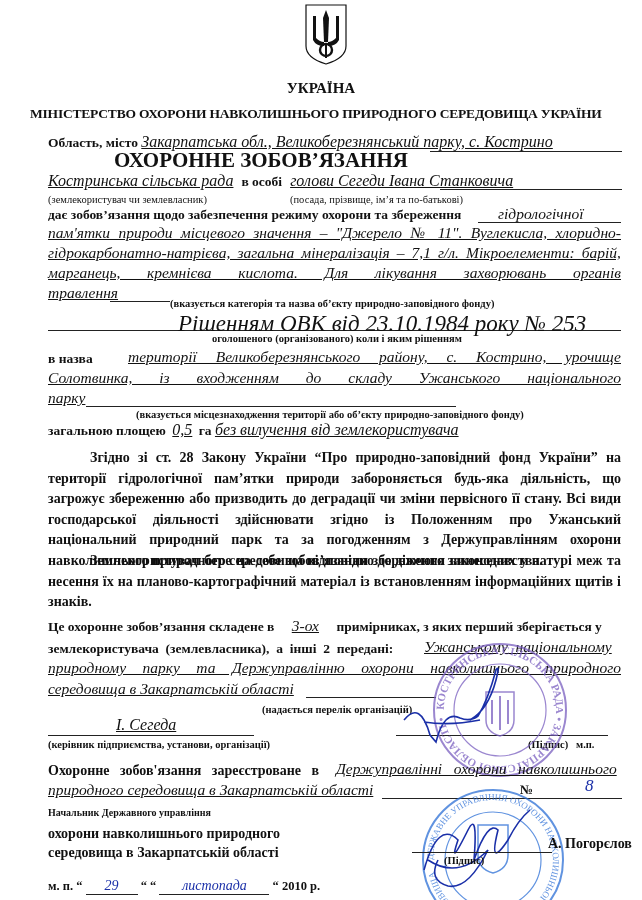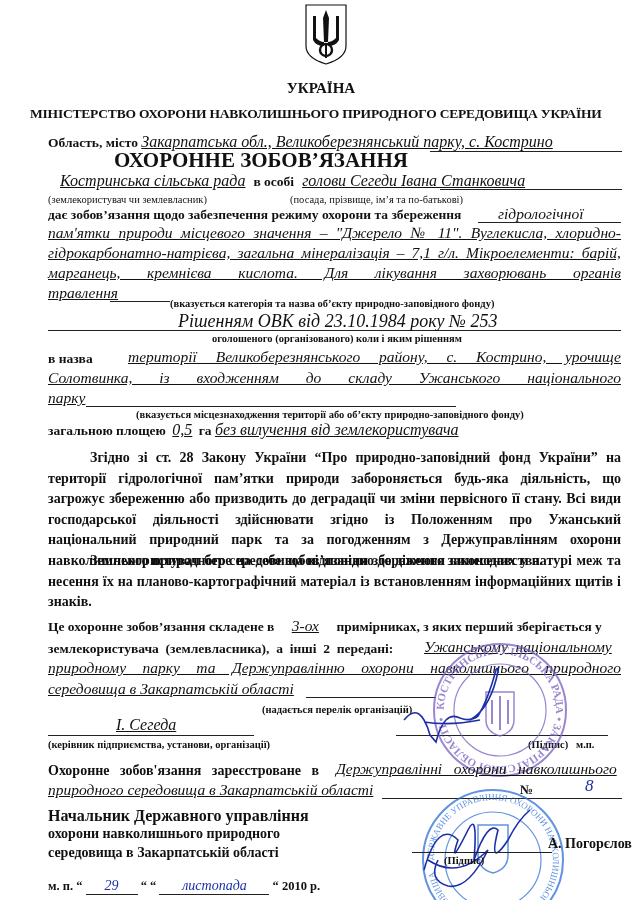--- a/index.html
+++ b/index.html
@@ -34,42 +34,42 @@
 <div class="abs b" style="left:30px;top:106px;font-size:13.5px;letter-spacing:-0.2px;white-space:nowrap;">МІНІСТЕРСТВО ОХОРОНИ  НАВКОЛИШНЬОГО ПРИРОДНОГО СЕРЕДОВИЩА УКРАЇНИ</div>
 
 <div class="row t13" style="top:133px;">
   <span class="b">Область, місто</span>
   <span class="i u" style="font-size:16px;">Закарпатська обл., Великоберезнянський парку, с. Кострино</span>
 </div>
 <div class="fill" style="left:430px;width:192px;top:151px;"></div>
 
 <div class="abs b" style="left:0;width:522px;top:148px;text-align:center;font-size:21px;">ОХОРОННЕ ЗОБОВ’ЯЗАННЯ</div>
 
-<div class="row" style="top:172px;margin-left:12px;">
+<div class="row" style="top:172px;">
   <span class="i u" style="font-size:16px;">Костринська сільська рада</span>
   <span class="b t13" style="margin:0 4px;">в особі</span>
   <span class="i u" style="font-size:16px;">голови Сегеди Івана Станковича</span>
 </div>
 <div class="fill" style="left:440px;width:182px;top:189px;"></div>
 <div class="abs small" style="left:48px;top:194px;font-weight:normal;font-size:10.5px;">(землекористувач чи землевласник)</div>
 <div class="abs small" style="left:290px;top:194px;font-weight:normal;font-size:10.5px;">(посада, прізвище, ім’я  та по-батькові)</div>
 
 <div class="row b t13" style="top:207px;">дає зобов’язання щодо забезпечення режиму охорони та збереження</div>
 <div class="fill" style="left:478px;width:143px;top:222px;"></div>
 <div class="abs i" style="left:498px;top:205px;font-size:15.5px;">гідрологічної</div>
 
 <div class="abs i u justify" style="left:48px;width:573px;top:224px;font-size:15.5px;white-space:nowrap;">пам'ятки природи місцевого значення – "Джерело № 11". Вуглекисла, хлоридно-</div>
 <div class="abs i u justify" style="left:48px;width:573px;top:244px;font-size:15.5px;white-space:nowrap;">гідрокарбонатно-натрієва, загальна мінералізація – 7,1 г/л. Мікроелементи: барій,</div>
 <div class="abs i u justify" style="left:48px;width:573px;top:264px;font-size:15.5px;white-space:pre;">марганець,   кремнієва   кислота.   Для   лікування   захворювань   органів</div>
 <div class="abs i u" style="left:48px;top:284px;font-size:15.5px;">травлення</div>
 <div class="fill" style="left:110px;width:60px;top:301px;"></div>
 <div class="abs small" style="left:170px;top:298px;">(вказується категорія та назва об’єкту природно-заповідного фонду)</div>
 
 <div class="fill" style="left:48px;width:573px;top:330px;"></div>
-<div class="abs i" style="left:178px;top:311px;font-size:18px;">Рішенням ОВК від 23.10.1984 року № 253</div>
+<div class="abs i" style="left:178px;top:311px;font-size:23px;">Рішенням ОВК від 23.10.1984 року № 253</div>
 <div class="abs small" style="left:212px;top:333px;">оголошеного (організованого) коли і яким рішенням</div>
 
 <div class="abs b t13" style="left:48px;top:351px;">в  назва</div>
 <div class="abs i u justify" style="left:128px;width:493px;top:348px;font-size:15.5px;white-space:pre;">території  Великоберезнянського  району,  с.  Кострино,  урочище</div>
 <div class="abs i u justify" style="left:48px;width:573px;top:369px;font-size:15.5px;white-space:pre;">Солотвинка,   із   входженням   до   складу   Ужанського   національного</div>
 <div class="abs i u" style="left:48px;top:389px;font-size:15.5px;">парку</div>
 <div class="fill" style="left:86px;width:370px;top:406px;"></div>
 <div class="abs small" style="left:136px;top:409px;">(вказується місцезнаходження території або об’єкту природно-заповідного фонду)</div>
 
 <div class="row t13" style="top:421px;">
@@ -142,21 +142,21 @@
     <path d="M60 40 H90 V70 Q90 84 75 88 Q60 84 60 70 Z" fill="none" stroke="#2c6fd6" stroke-width="1.5"></path>
   </svg>
 </div>
 
 <div class="abs" style="left:418px;top:800px;width:120px;height:95px;">
   <svg width="120" height="95" viewBox="0 0 120 95">
     <path d="M6 70 Q20 20 40 40 Q30 70 50 30 Q60 10 56 60 Q70 20 80 30 Q70 70 90 40 Q100 20 112 10 M10 60 Q40 80 70 50 Q50 90 30 86 Q10 80 20 60" fill="none" stroke="#1a2fa8" stroke-width="1.6"></path>
   </svg>
 </div>
 
-<div class="abs b" style="left:48px;top:807px;font-size:16px;text-align:right;">Начальник Державного управління</div>
+<div class="abs b" style="left:48px;top:807px;font-size:10px;text-align:right;">Начальник Державного управління</div>
 <div class="abs b" style="left:48px;top:826px;font-size:14px;">охорони навколишнього природного</div>
 <div class="abs b" style="left:48px;top:845px;font-size:14px;">середовища в Закарпатській області</div>
 <div class="fill" style="left:412px;width:140px;top:852px;"></div>
 <div class="abs small" style="left:444px;top:855px;">(Підпис)</div>
 <div class="abs b" style="left:548px;top:836px;font-size:14px;">А. Погорєлов</div>
 
 <div class="abs b" style="left:48px;top:878px;font-size:12.5px;white-space:nowrap;">
   <span>м. п.</span>
   <span>“</span>
   <span class="hand" style="display:inline-block;width:52px;border-bottom:1px solid #222;text-align:center;font-size:14px;font-weight:normal;">29</span>

